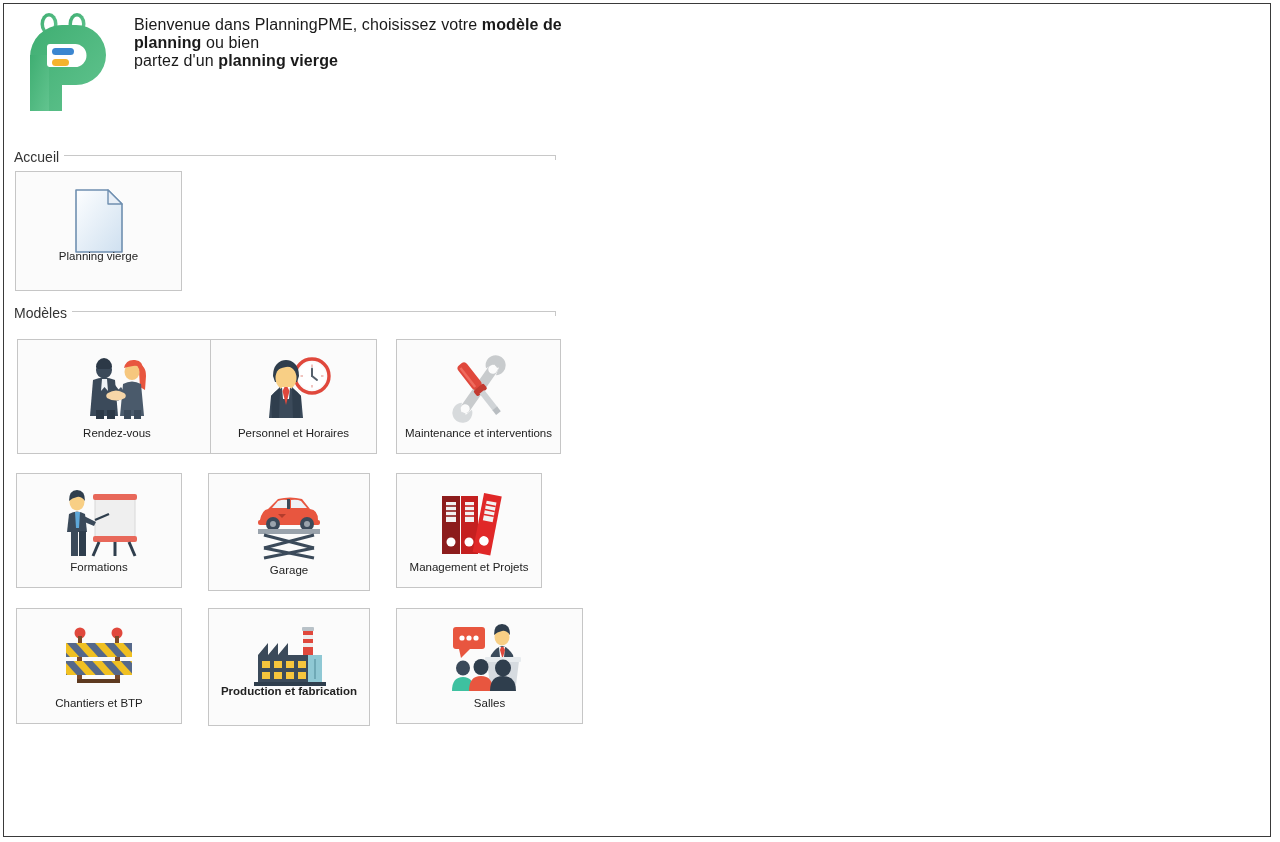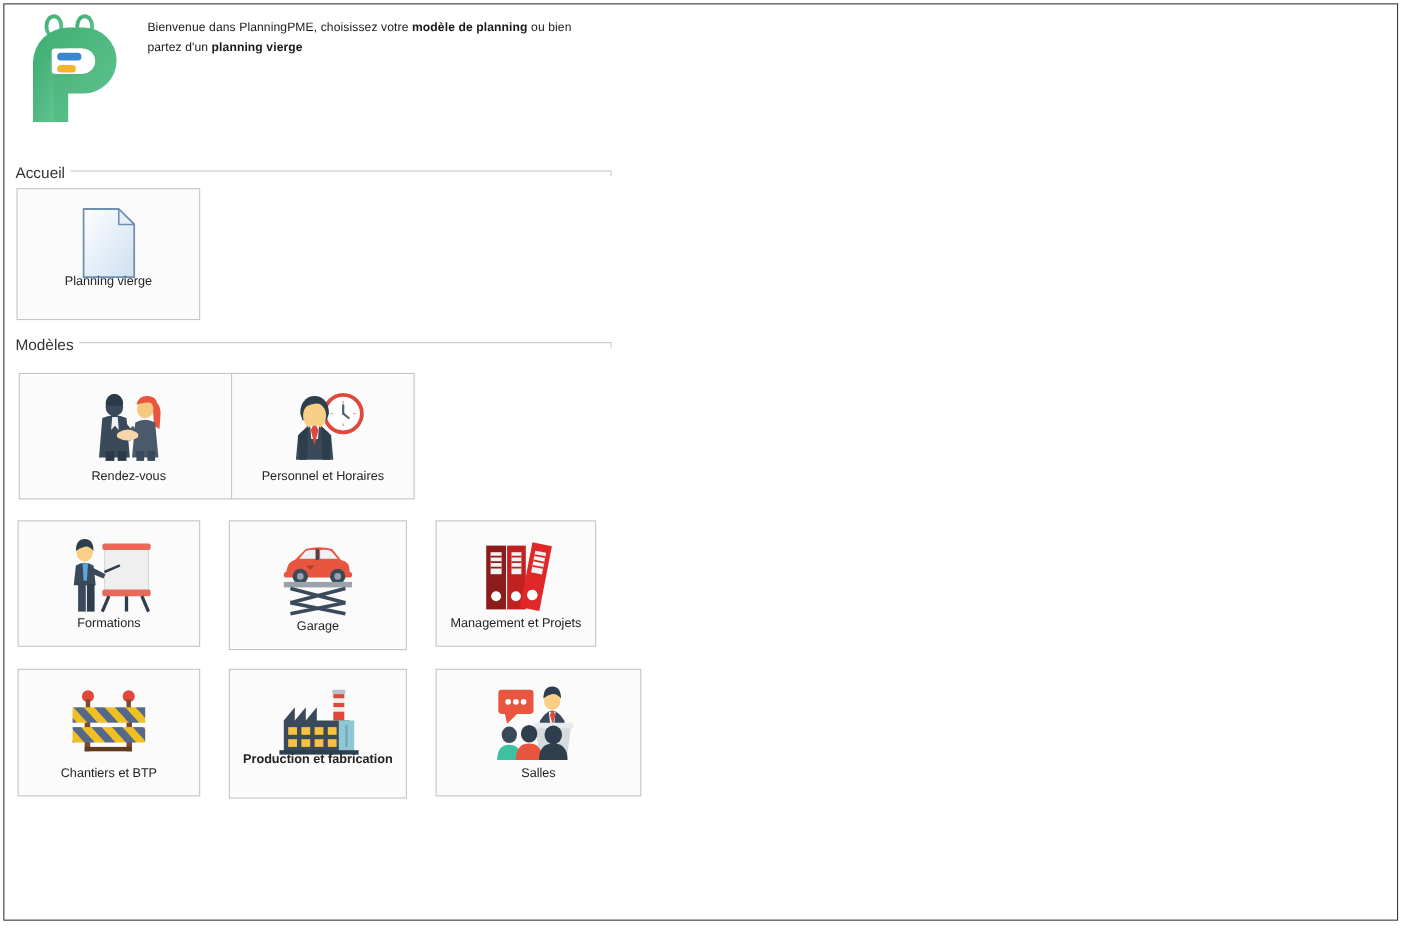--- a/index.html
+++ b/index.html
@@ -20,21 +20,21 @@
   }
   
   .header{
     position:absolute;left:0;top:0;width:100%;height:125px;
   }
   .logo{
     position:absolute;left:12px;top:7px;width:92px;height:102px;
   }
   .welcome{
     position:absolute;left:130px;top:12px;width:430px;
-    font-size:11px;color:#1a1a1a;line-height:18px;
+    font-size:16px;color:#1a1a1a;line-height:18px;
     letter-spacing:.1px;
   }
   .welcome b{font-weight:bold;}
   
   .group-label{
     position:absolute;
     font-size:14px;color:#333333;
     background:#ffffff;
     padding-right:5px;
     z-index:2;
@@ -174,20 +174,43 @@
         <path d="M16 40 q6 -8 15 -9 q9 1 15 9 l2 22 h-34 z" fill="#3b4a5a"></path>
         <path d="M27 31 h8 l-1 12 h-6 z" fill="#ffffff"></path>
         <path d="M29.5 31 h3 l2 4 -3.5 14 -3.5 -14 z" fill="#e0483c"></path>
         <path d="M25 31 l-9 9 1 22 h7 z" fill="#2f3e4d"></path>
         <path d="M37 31 l9 9 -1 22 h-7 z" fill="#2f3e4d"></path>
       </svg>
     </div>
     <div class="caption" style="bottom:14px;">Personnel et Horaires</div>
   </div>
 
+  <div class="tile" style="left:392px;top:335px;width:165px;height:115px;">
+    <div class="art">
+      <svg width="74" height="70" viewBox="0 0 74 70">
+
+        <g transform="rotate(35 37 35)">
+          <rect x="32" y="8" width="10" height="54" rx="3" fill="#c8cbcd"></rect>
+          <path d="M31 14 a10 10 0 1 1 12 0 l-2 -8 -3 3 -2 -3 -3 3 z" fill="#c8cbcd"></path>
+          <path d="M31 56 a10 10 0 1 0 12 0 l-2 8 -3 -3 -2 3 -3 -3 z" fill="#d7dadc"></path>
+          <circle cx="37" cy="11" r="4.5" fill="#fbfbfb"></circle>
+          <circle cx="37" cy="59" r="4.5" fill="#fbfbfb"></circle>
+        </g>
+
+        <g transform="rotate(-38 37 35)">
+          <rect x="32" y="4" width="11" height="30" rx="4" fill="#e0483c"></rect>
+          <rect x="34" y="7" width="2.5" height="24" fill="#ef6b5e"></rect>
+          <rect x="31" y="33" width="13" height="7" rx="2" fill="#c23a30"></rect>
+          <rect x="34.5" y="39" width="6" height="22" fill="#cfd3d6"></rect>
+          <rect x="34.5" y="60" width="6" height="6" fill="#b8bdc1"></rect>
+        </g>
+      </svg>
+    </div>
+    <div class="caption" style="bottom:14px;">Maintenance et interventions</div>
+  </div>
 
   <div class="tile" style="left:12px;top:469px;width:166px;height:115px;">
     <div class="art">
       <svg width="80" height="70" viewBox="0 0 80 70">
 
         <rect x="36" y="8" width="40" height="44" fill="#efefef" stroke="#d8d8d8" stroke-width="1"></rect>
         <rect x="34" y="6" width="44" height="6" rx="2" fill="#e8685a"></rect>
         <rect x="34" y="48" width="44" height="6" rx="2" fill="#e8685a"></rect>
         <path d="M40 54 l-6 14" stroke="#2f3e4d" stroke-width="3"></path>
         <path d="M56 54 l0 14" stroke="#2f3e4d" stroke-width="3"></path>

